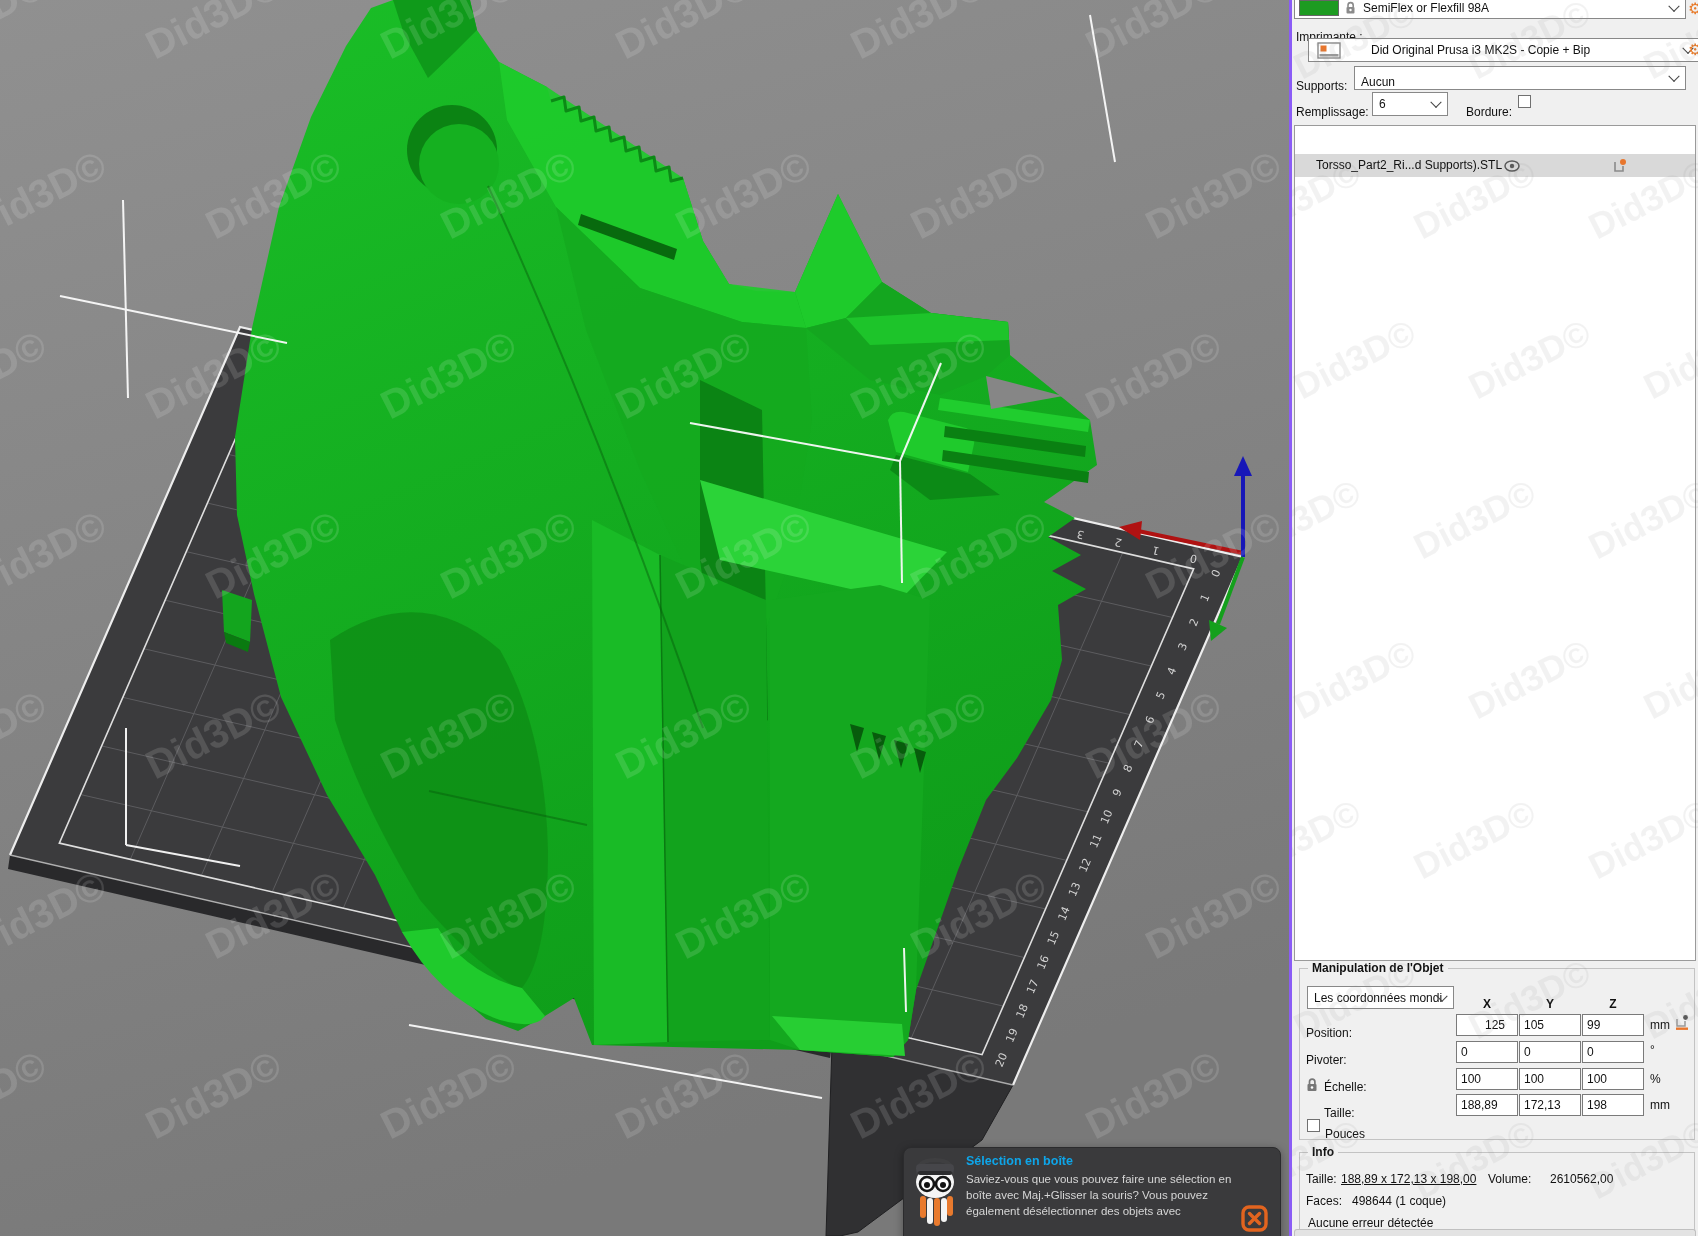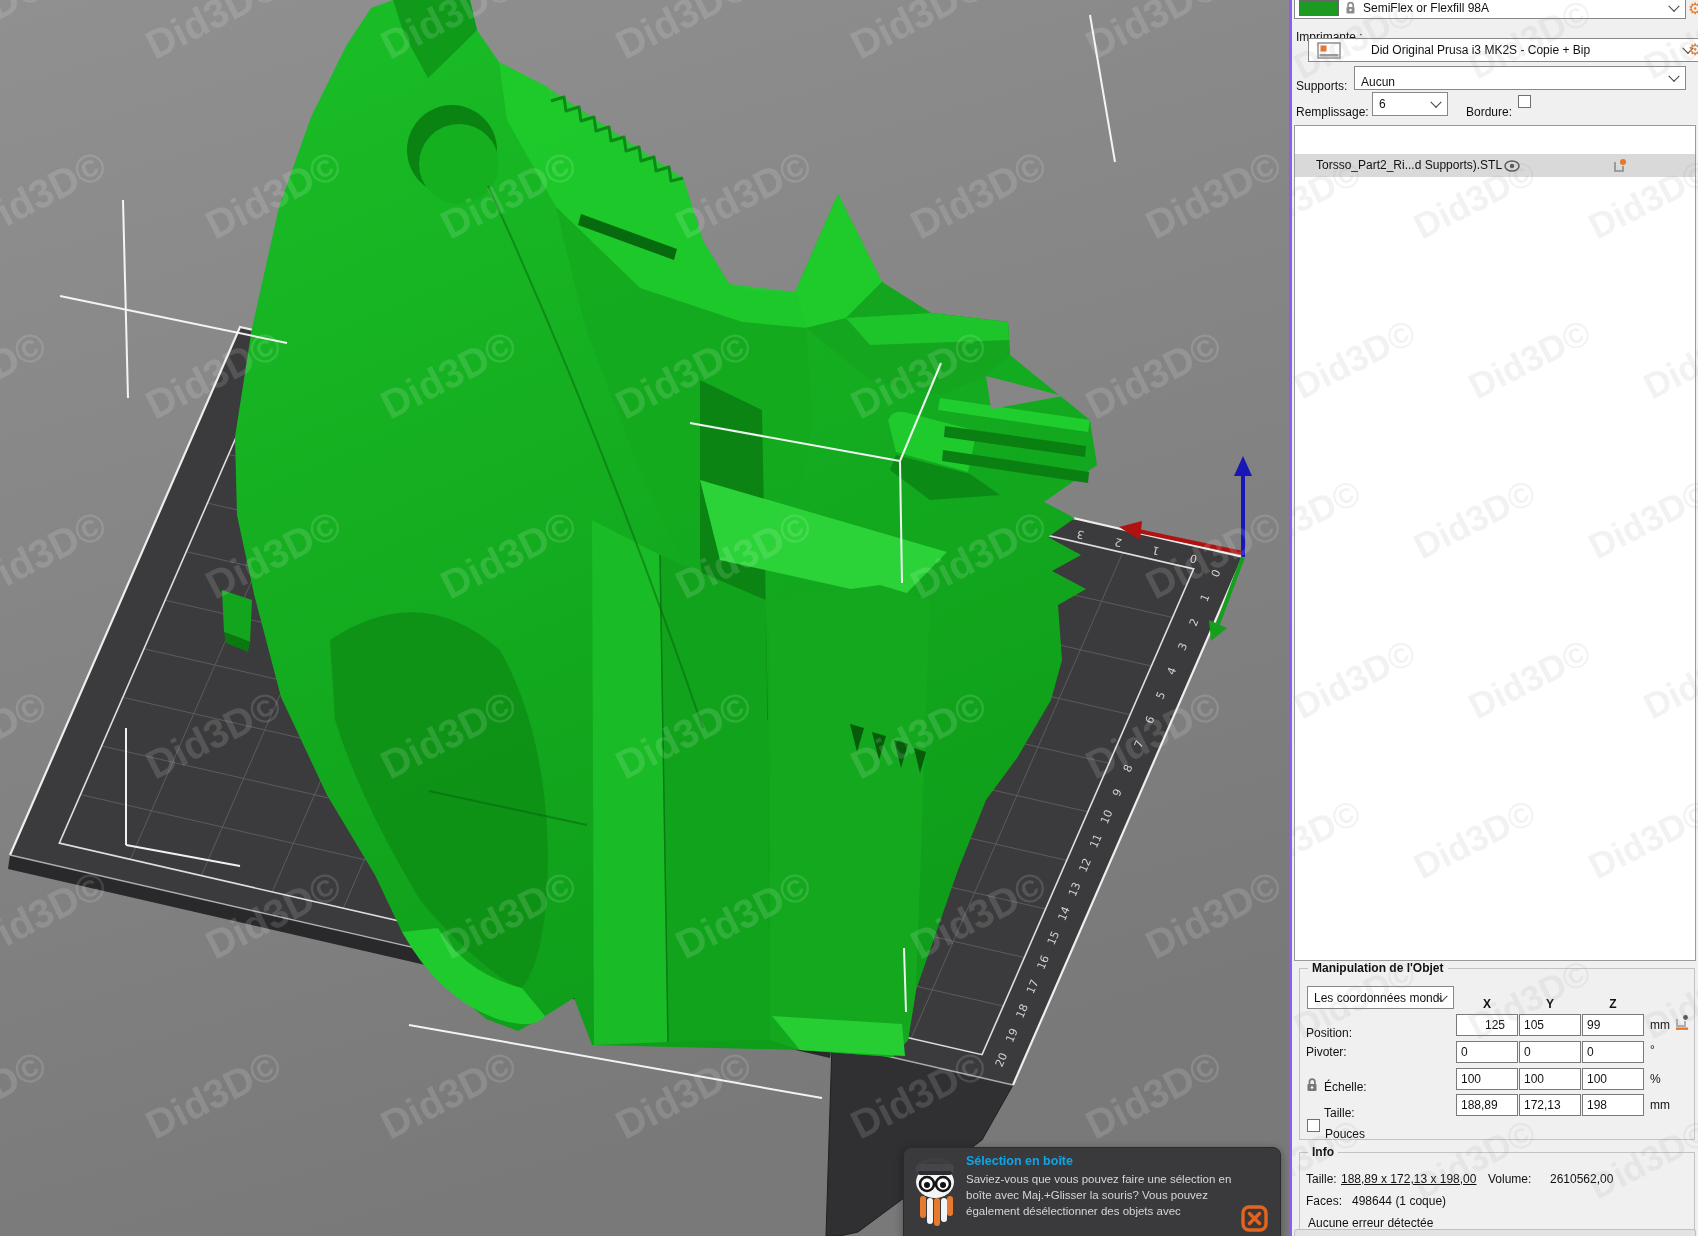--- a/index.html
+++ b/index.html
@@ -384,21 +384,21 @@
     <input class="tin" style="left: 156px; top: 45px; padding-left: 28px;" value="125">
     <input class="tin" style="left: 219px; top: 45px;" value="105">
     <input class="tin" style="left: 282px; top: 45px;" value="99">
     <span class="unit" style="left:350px;top:49px;">mm</span>
     <svg width="15" height="17" style="position:absolute;left:375px;top:45px;">
       <path d="M 2,5 L 2,12 L 10,12 L 10,7" fill="none" stroke="#999" stroke-width="1.5"></path>
       <circle cx="10.5" cy="3.5" r="2.4" fill="#555"></circle>
       <rect x="1" y="13.5" width="12" height="2.4" fill="#e8762d"></rect>
     </svg>
 
-    <span class="lbl" style="left:6px;top:68px;">Pivoter:</span>
+    <span class="lbl" style="left:6px;top:76px;">Pivoter:</span>
     <input class="tin" style="left: 156px; top: 72px;" value="0">
     <input class="tin" style="left: 219px; top: 72px;" value="0">
     <input class="tin" style="left: 282px; top: 72px;" value="0">
     <span class="unit" style="left:350px;top:74px;">°</span>
 
     <span class="lbl" style="left:24px;top:103px;">Échelle:</span>
     <input class="tin" style="left: 156px; top: 99px;" value="100">
     <input class="tin" style="left: 219px; top: 99px;" value="100">
     <input class="tin" style="left: 282px; top: 99px;" value="100">
     <span class="unit" style="left:350px;top:103px;">%</span>

